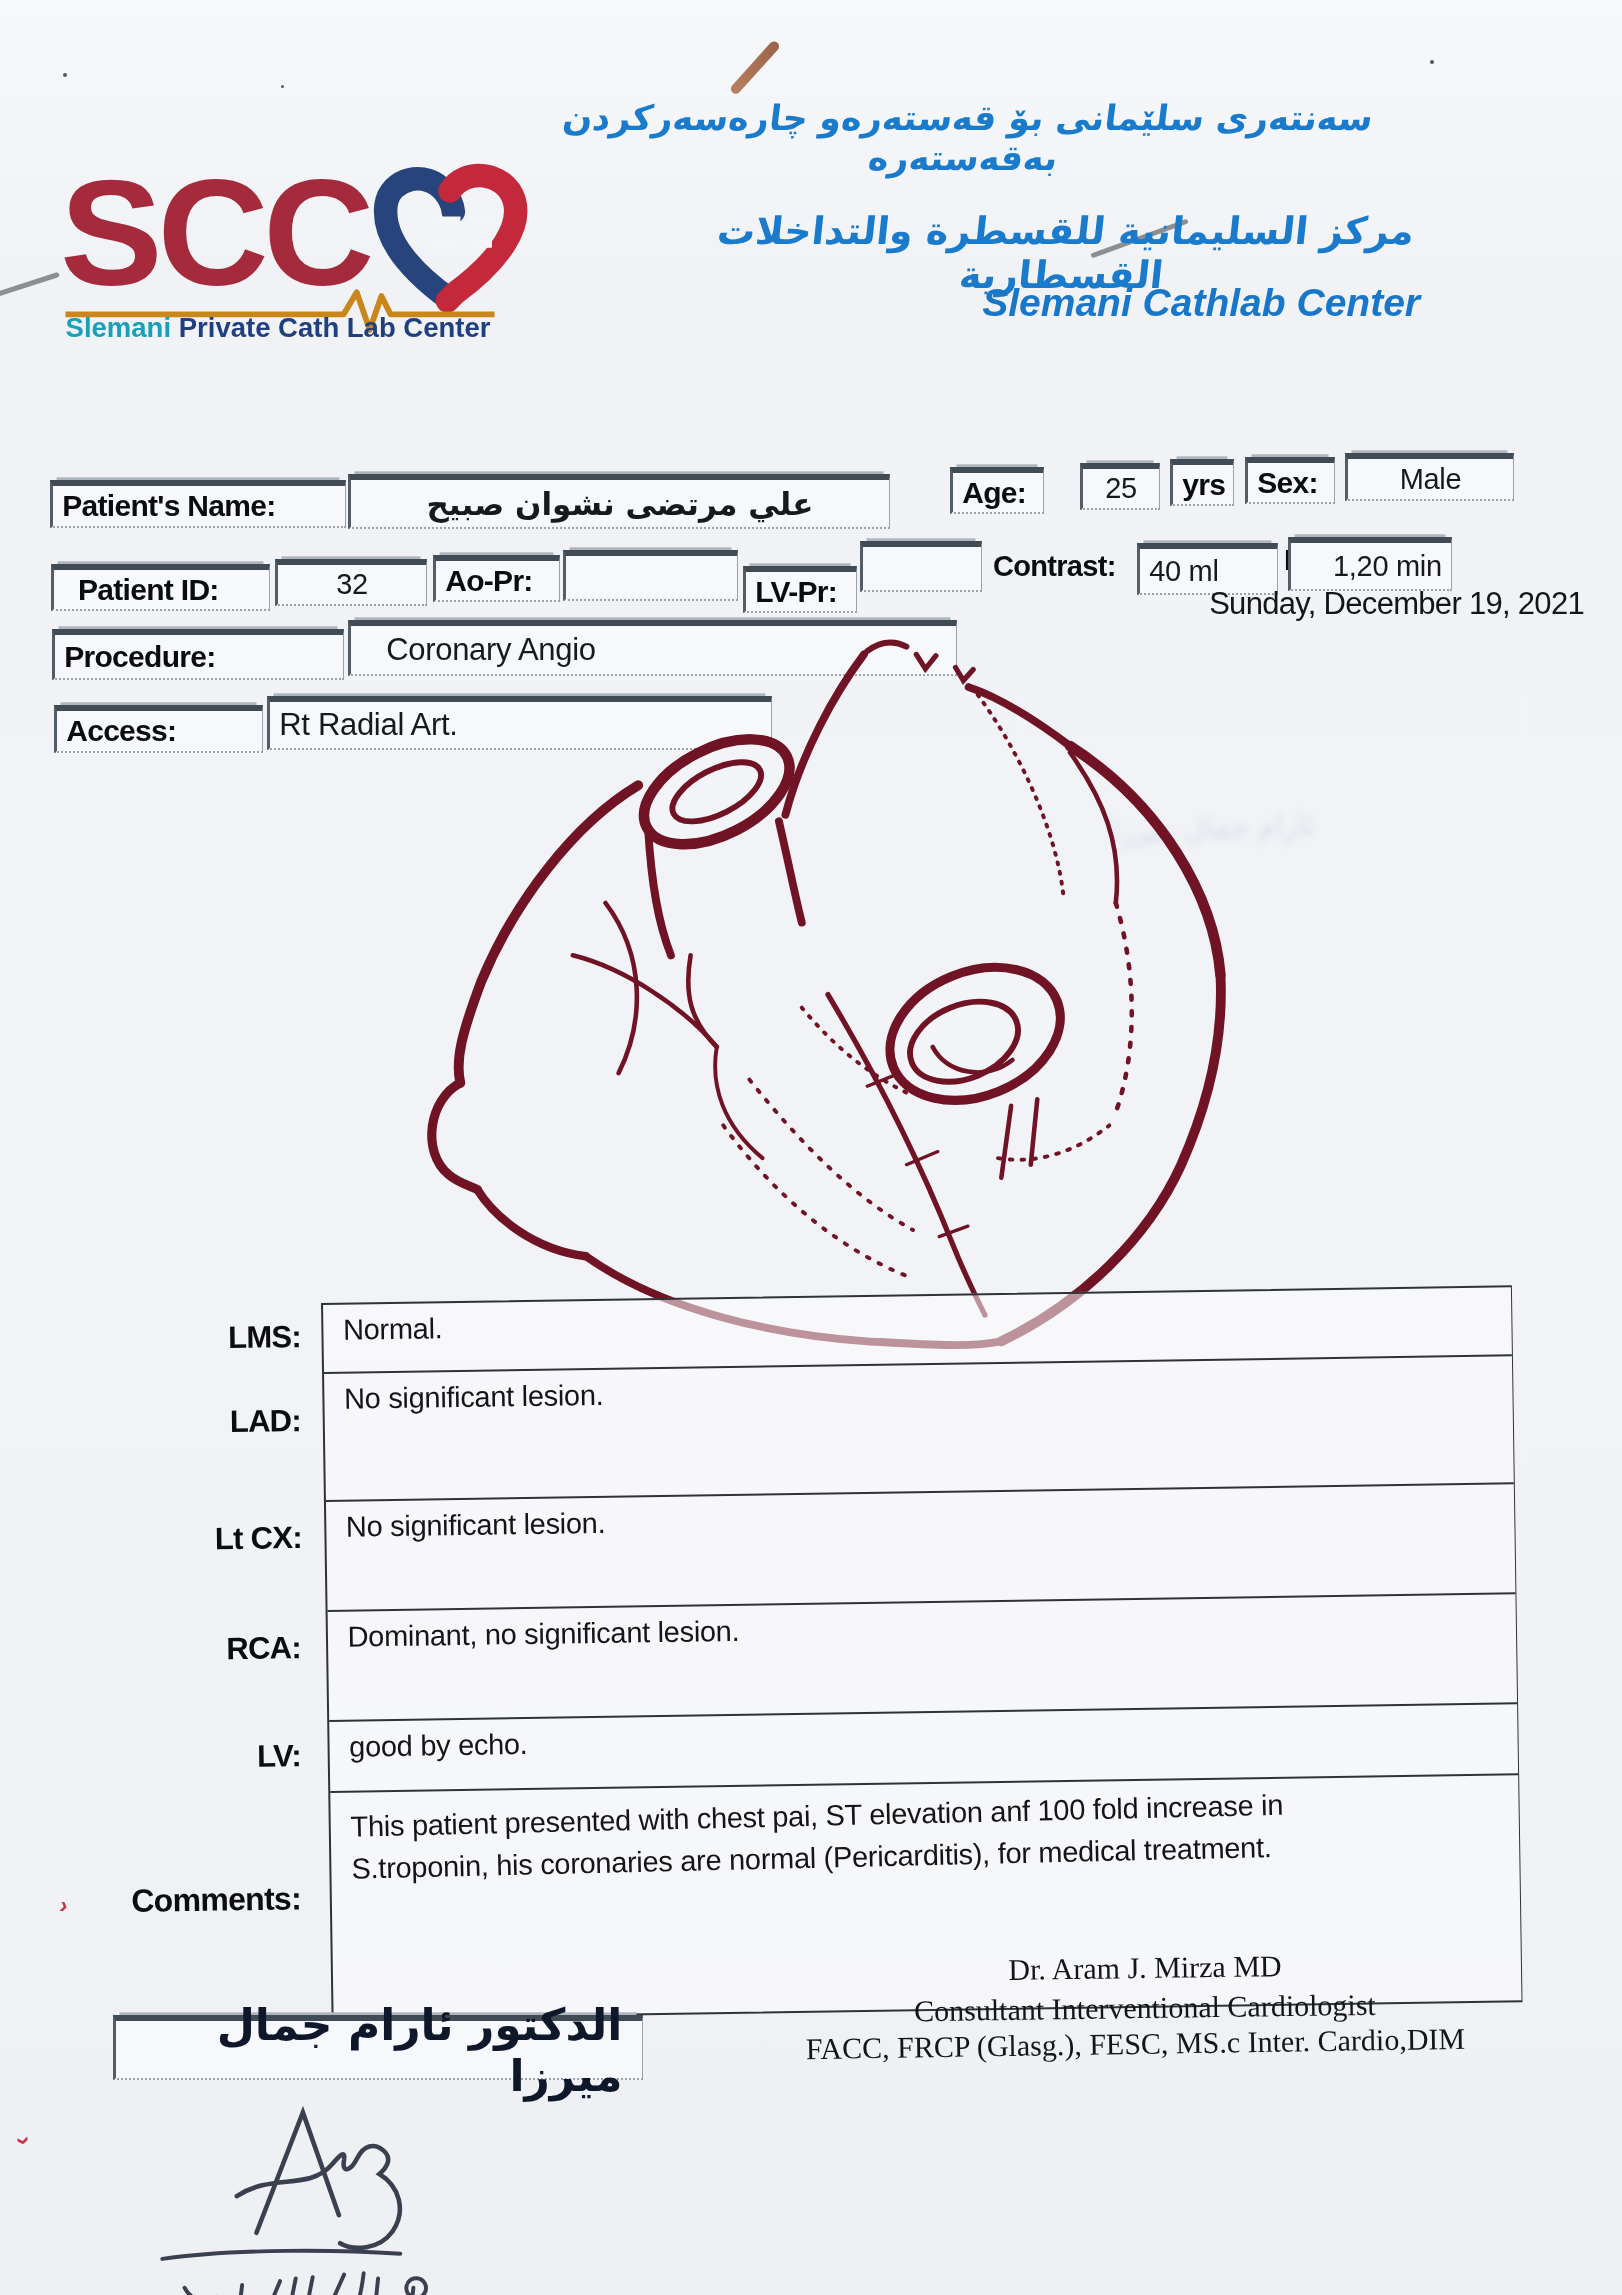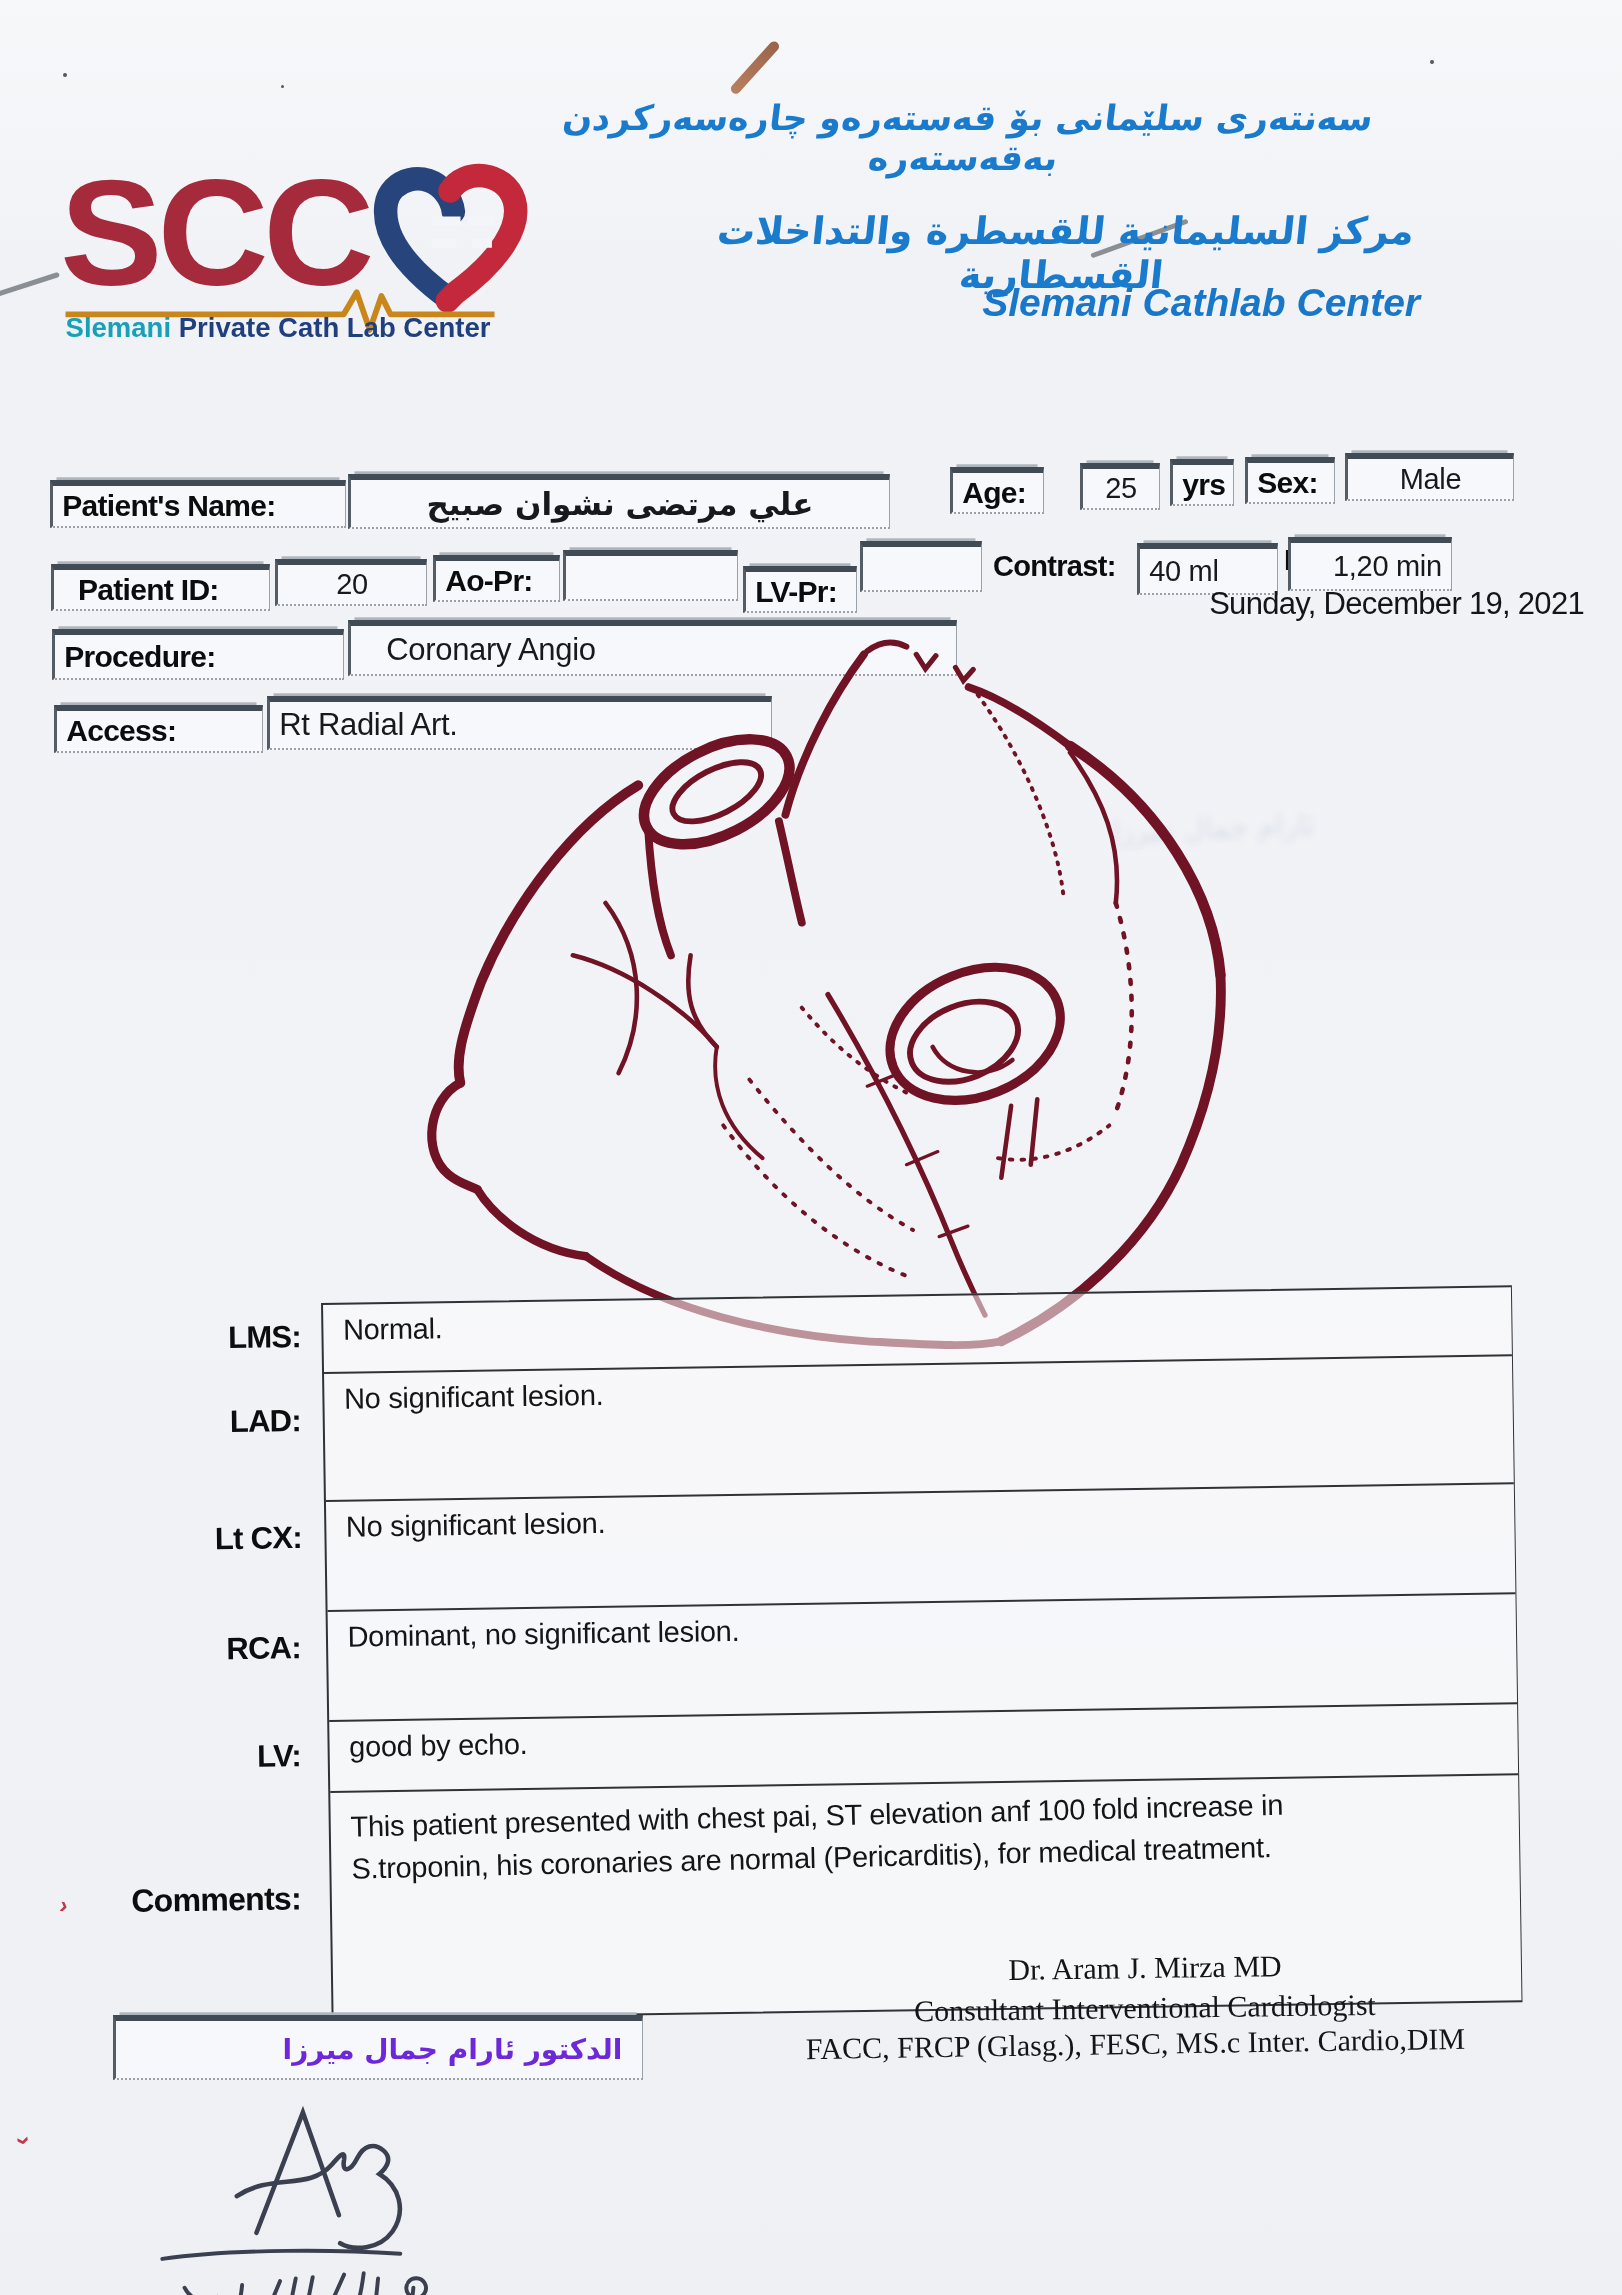--- a/index.html
+++ b/index.html
@@ -100,21 +100,21 @@
       <span class="bl">Sex:</span>
     </div>
   <div class="fbox" style="left:1345px;top:453px;width:169px;height:48px;justify-content:center;">
       <span class="vl">Male</span>
     </div>
 
   <div class="fbox" style="left:51px;top:564px;width:219px;height:47px;padding-left:24px;">
       <span class="bl">Patient ID:</span>
     </div>
   <div class="fbox" style="left:275px;top:559px;width:152px;height:47px;justify-content:center;">
-      <span class="vl">20</span>
+      <span class="vl">32</span>
     </div>
   <div class="fbox" style="left:433px;top:555px;width:127px;height:47px;">
       <span class="bl">Ao-Pr:</span>
     </div>
   <div class="fbox" style="left:563px;top:550px;width:175px;height:51px;">
       <span class="vl"></span>
     </div>
   <div class="fbox" style="left:743px;top:546px;width:114px;height:47px;margin-top:20px;">
       <span class="bl">LV-Pr:</span>
     </div>
@@ -201,21 +201,21 @@
   <div class="flabel-out" style="left:151px;top:1521px;width:151px;">Lt CX:</div>
   <div class="flabel-out" style="left:170px;top:1631px;width:131px;">RCA:</div>
   <div class="flabel-out" style="left:170px;top:1739px;width:131px;">LV:</div>
   <div class="flabel-out" style="left:65px;top:1882px;width:236px;font-size:32px;">Comments:</div>
 
   <div class="serif" style="position:absolute;left:916px;top:1951px;width:458px;text-align:center;font-size:30px;transform:rotate(-0.8deg);">Dr. Aram J. Mirza  MD</div>
   <div class="serif" style="position:absolute;left:831px;top:1991px;width:628px;text-align:center;font-size:30px;transform:rotate(-0.8deg);">Consultant Interventional Cardiologist</div>
   <div class="serif" style="position:absolute;left:746px;top:2027px;width:779px;text-align:center;font-size:30px;transform:rotate(-0.9deg);">FACC, FRCP (Glasg.), FESC, MS.c Inter. Cardio,DIM</div>
 
   <div class="fbox ar" style="left:113px;top:2015px;width:530px;height:65px;justify-content:flex-start;padding:0 19.6px;">
-    <span style="font-weight:700;font-size:28px;color:#6d28d9;">الدكتور ئارام جمال ميرزا</span>
+    <span style="font-weight:700;font-size:44px;color:#0f172a;">الدكتور ئارام جمال ميرزا</span>
   </div>
 
   <svg style="position:absolute;left:144px;top:2094px;" width="340" height="203" viewBox="0 0 520 310">
     <g fill="none" stroke="#3a4050" stroke-width="7" stroke-linecap="round">
       <path d="M 172 212 L 243 28 L 298 185"></path>
       <path d="M 142 156 C 196 120 252 148 287 108 C 300 93 308 85 306 100 C 302 122 316 118 326 98 C 336 78 352 74 366 86 C 380 98 372 112 360 122 C 390 140 402 178 380 210 C 360 238 320 240 300 228"></path>
       <path d="M 28 252 C 140 236 300 238 392 244" stroke-width="6"></path>
       <path d="M 62 296 C 72 316 96 322 112 310" stroke-width="6"></path>
       <path d="M 150 292 C 148 316 142 336 130 350" stroke-width="6"></path>
       <path d="M 208 286 L 178 358" stroke-width="6"></path>

